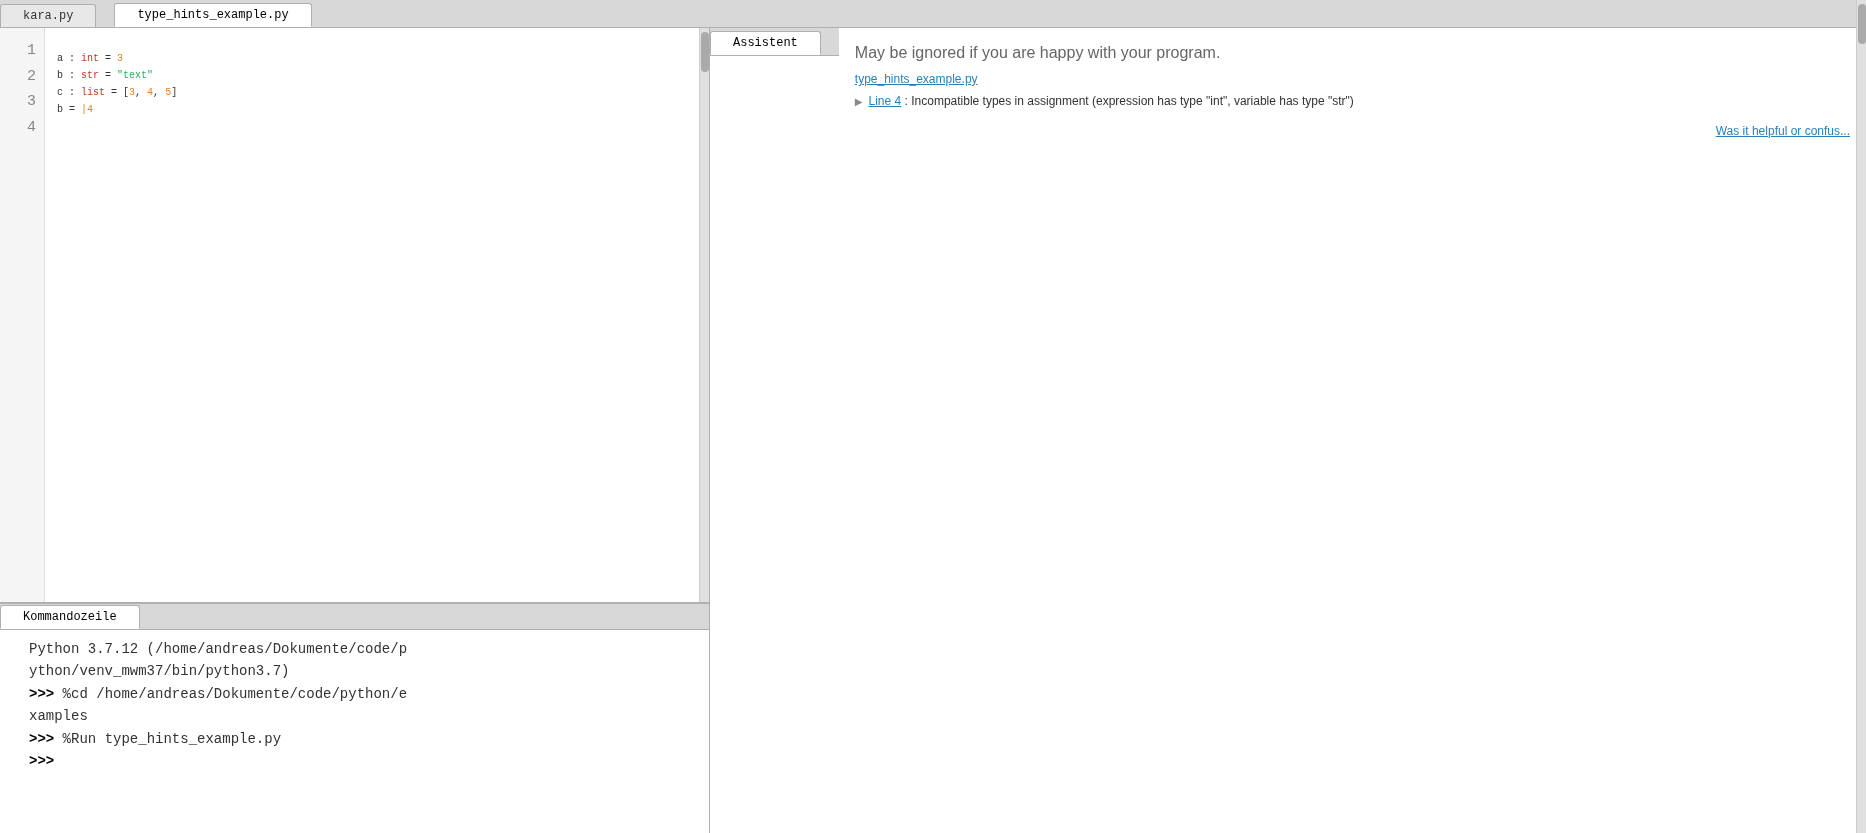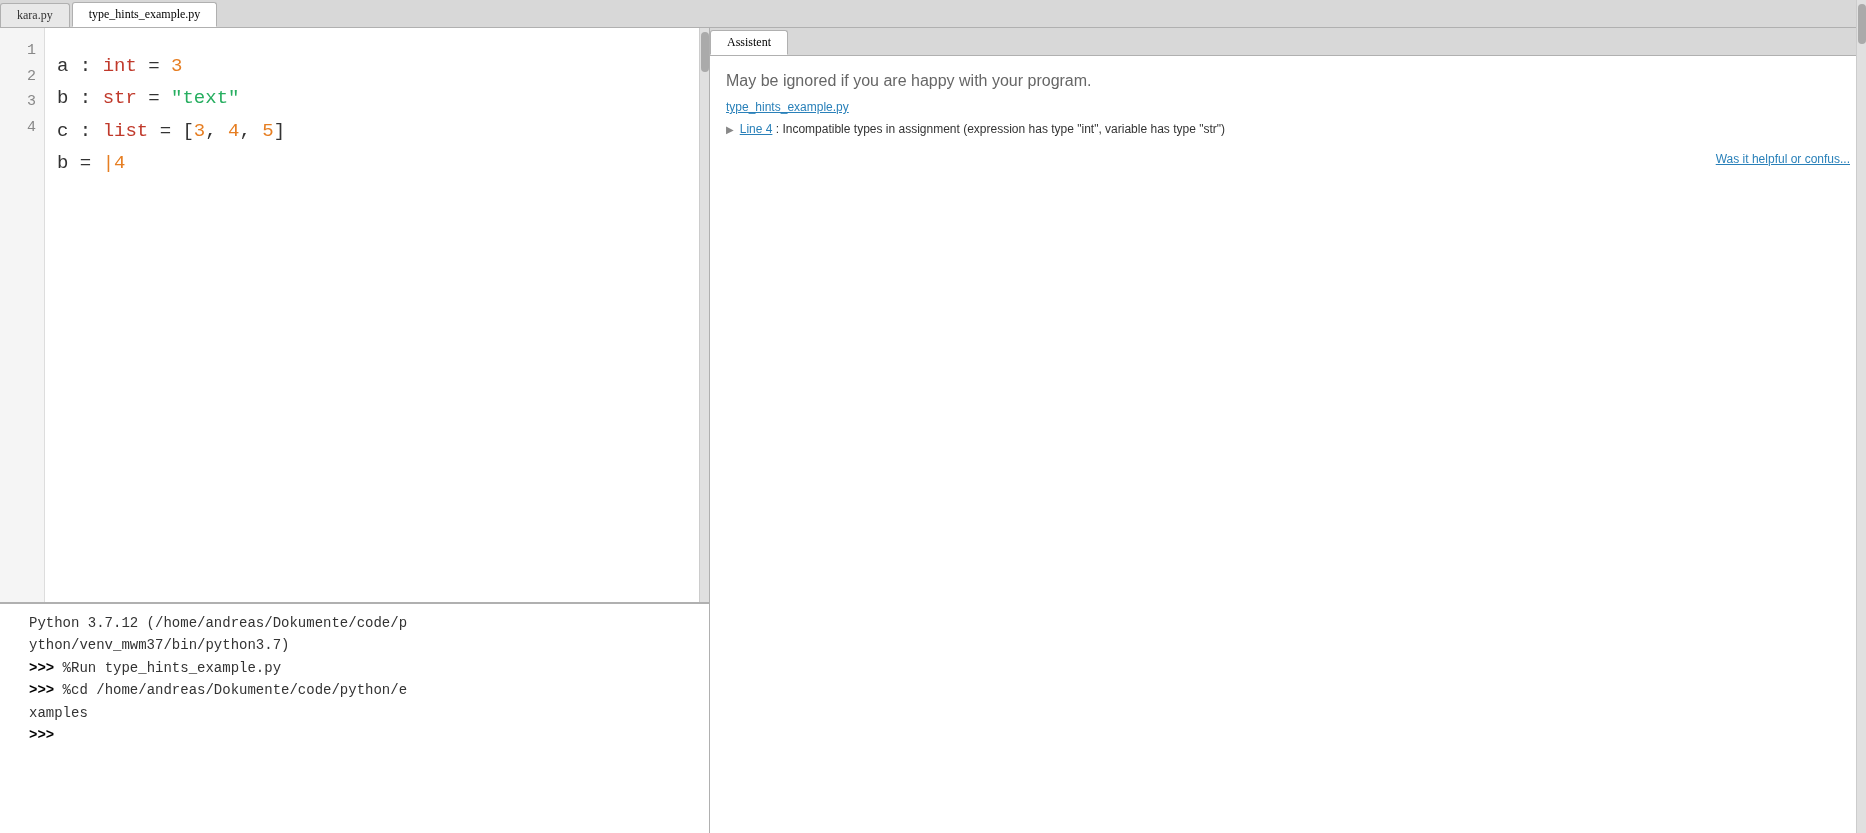--- a/index.html
+++ b/index.html
@@ -15,30 +15,30 @@
 
     
     .tab-bar {
       display: flex;
       background: #d8d8d8;
       border-bottom: 1px solid #b0b0b0;
       height: 28px;
       align-items: flex-end;
     }
     .tab {
-      padding: 4px 16px;
+      padding: 4px 22px;
       font-size: 12px;
-      font-family: Liberation Serif, serif;
+      font-family: Liberation Mono, monospace;
       background: #e8e8e8;
       border: 1px solid #b0b0b0;
       border-bottom: none;
       border-radius: 3px 3px 0 0;
       cursor: pointer;
       color: #333;
-      margin-right: 2px;
+      margin-right: 18px;
     }
     .tab.active {
       background: #ffffff;
       border-bottom: 1px solid #ffffff;
       color: #000;
     }
 
     
     .main-layout {
       display: flex;
@@ -77,21 +77,21 @@
       font-size: 15px;
       line-height: 1.7;
       min-width: 45px;
       border-right: 1px solid #ddd;
       user-select: none;
     }
 
     .code-area {
       flex: 1;
       padding: 22px 12px;
-      font-size: 19px;
+      font-size: 10px;
       line-height: 1.7;
       color: #333;
       white-space: pre;
       overflow: auto;
     }
     @keyframes blink { 50% { opacity: 0; } }
 
     
     .scrollbar-right {
       width: 10px;
@@ -149,21 +149,21 @@
 
     .terminal-cmd {
       color: #333;
     }
 
     
     .assistant-panel {
       flex: 1;
       background: #ffffff;
       display: flex;
-      flex-direction: column;
+      flex-direction: row;
       overflow: hidden;
     }
 
     .assistant-tab-bar {
       background: #d8d8d8;
       border-bottom: 1px solid #b0b0b0;
       height: 28px;
       display: flex;
       align-items: flex-end;
     }
@@ -256,26 +256,29 @@
 </span><span><span style="color:#333">b</span><span style="color:#333"> : </span><span style="color:#c0392b">str</span><span style="color:#333"> = </span><span style="color:#27ae60">"text"</span>
 </span><span><span style="color:#333">c</span><span style="color:#333"> : </span><span style="color:#c0392b">list</span><span style="color:#333"> = [</span><span style="color:#e67e22">3</span><span style="color:#333">, </span><span style="color:#e67e22">4</span><span style="color:#333">, </span><span style="color:#e67e22">5</span><span style="color:#333">]</span>
 </span><span><span style="color:#333">b</span><span style="color:#333"> = </span><span style="color:#e67e22">|4</span></span></div>
         <div class="scrollbar-right">
           <div class="scrollbar-thumb"></div>
         </div>
       </div>
     </div>
 
     <div class="terminal-panel">
+      <div class="terminal-tab-bar">
+        <div class="tab active">Kommandozeile</div>
+      </div>
       <div class="terminal-content">
         <div class="terminal-line">Python 3.7.12 (/home/andreas/Dokumente/code/p
 ython/venv_mwm37/bin/python3.7)</div>
-        <div class="terminal-line"><span class="terminal-prompt">&gt;&gt;&gt;</span><span class="terminal-cmd"> %Run type_hints_example.py</span></div>
         <div class="terminal-line"><span class="terminal-prompt">&gt;&gt;&gt;</span><span class="terminal-cmd"> %cd /home/andreas/Dokumente/code/python/e
 xamples</span></div>
+        <div class="terminal-line"><span class="terminal-prompt">&gt;&gt;&gt;</span><span class="terminal-cmd"> %Run type_hints_example.py</span></div>
         <div class="terminal-line"><span class="terminal-prompt">&gt;&gt;&gt;</span><span class="terminal-cmd"> </span></div>
       </div>
       <div class="scrollbar-right" style="position:absolute;right:0;top:0;height:100%;">
         <div class="scrollbar-thumb"></div>
       </div>
     </div>
   </div>
 
   <div class="assistant-panel">
     <div class="assistant-tab-bar">

